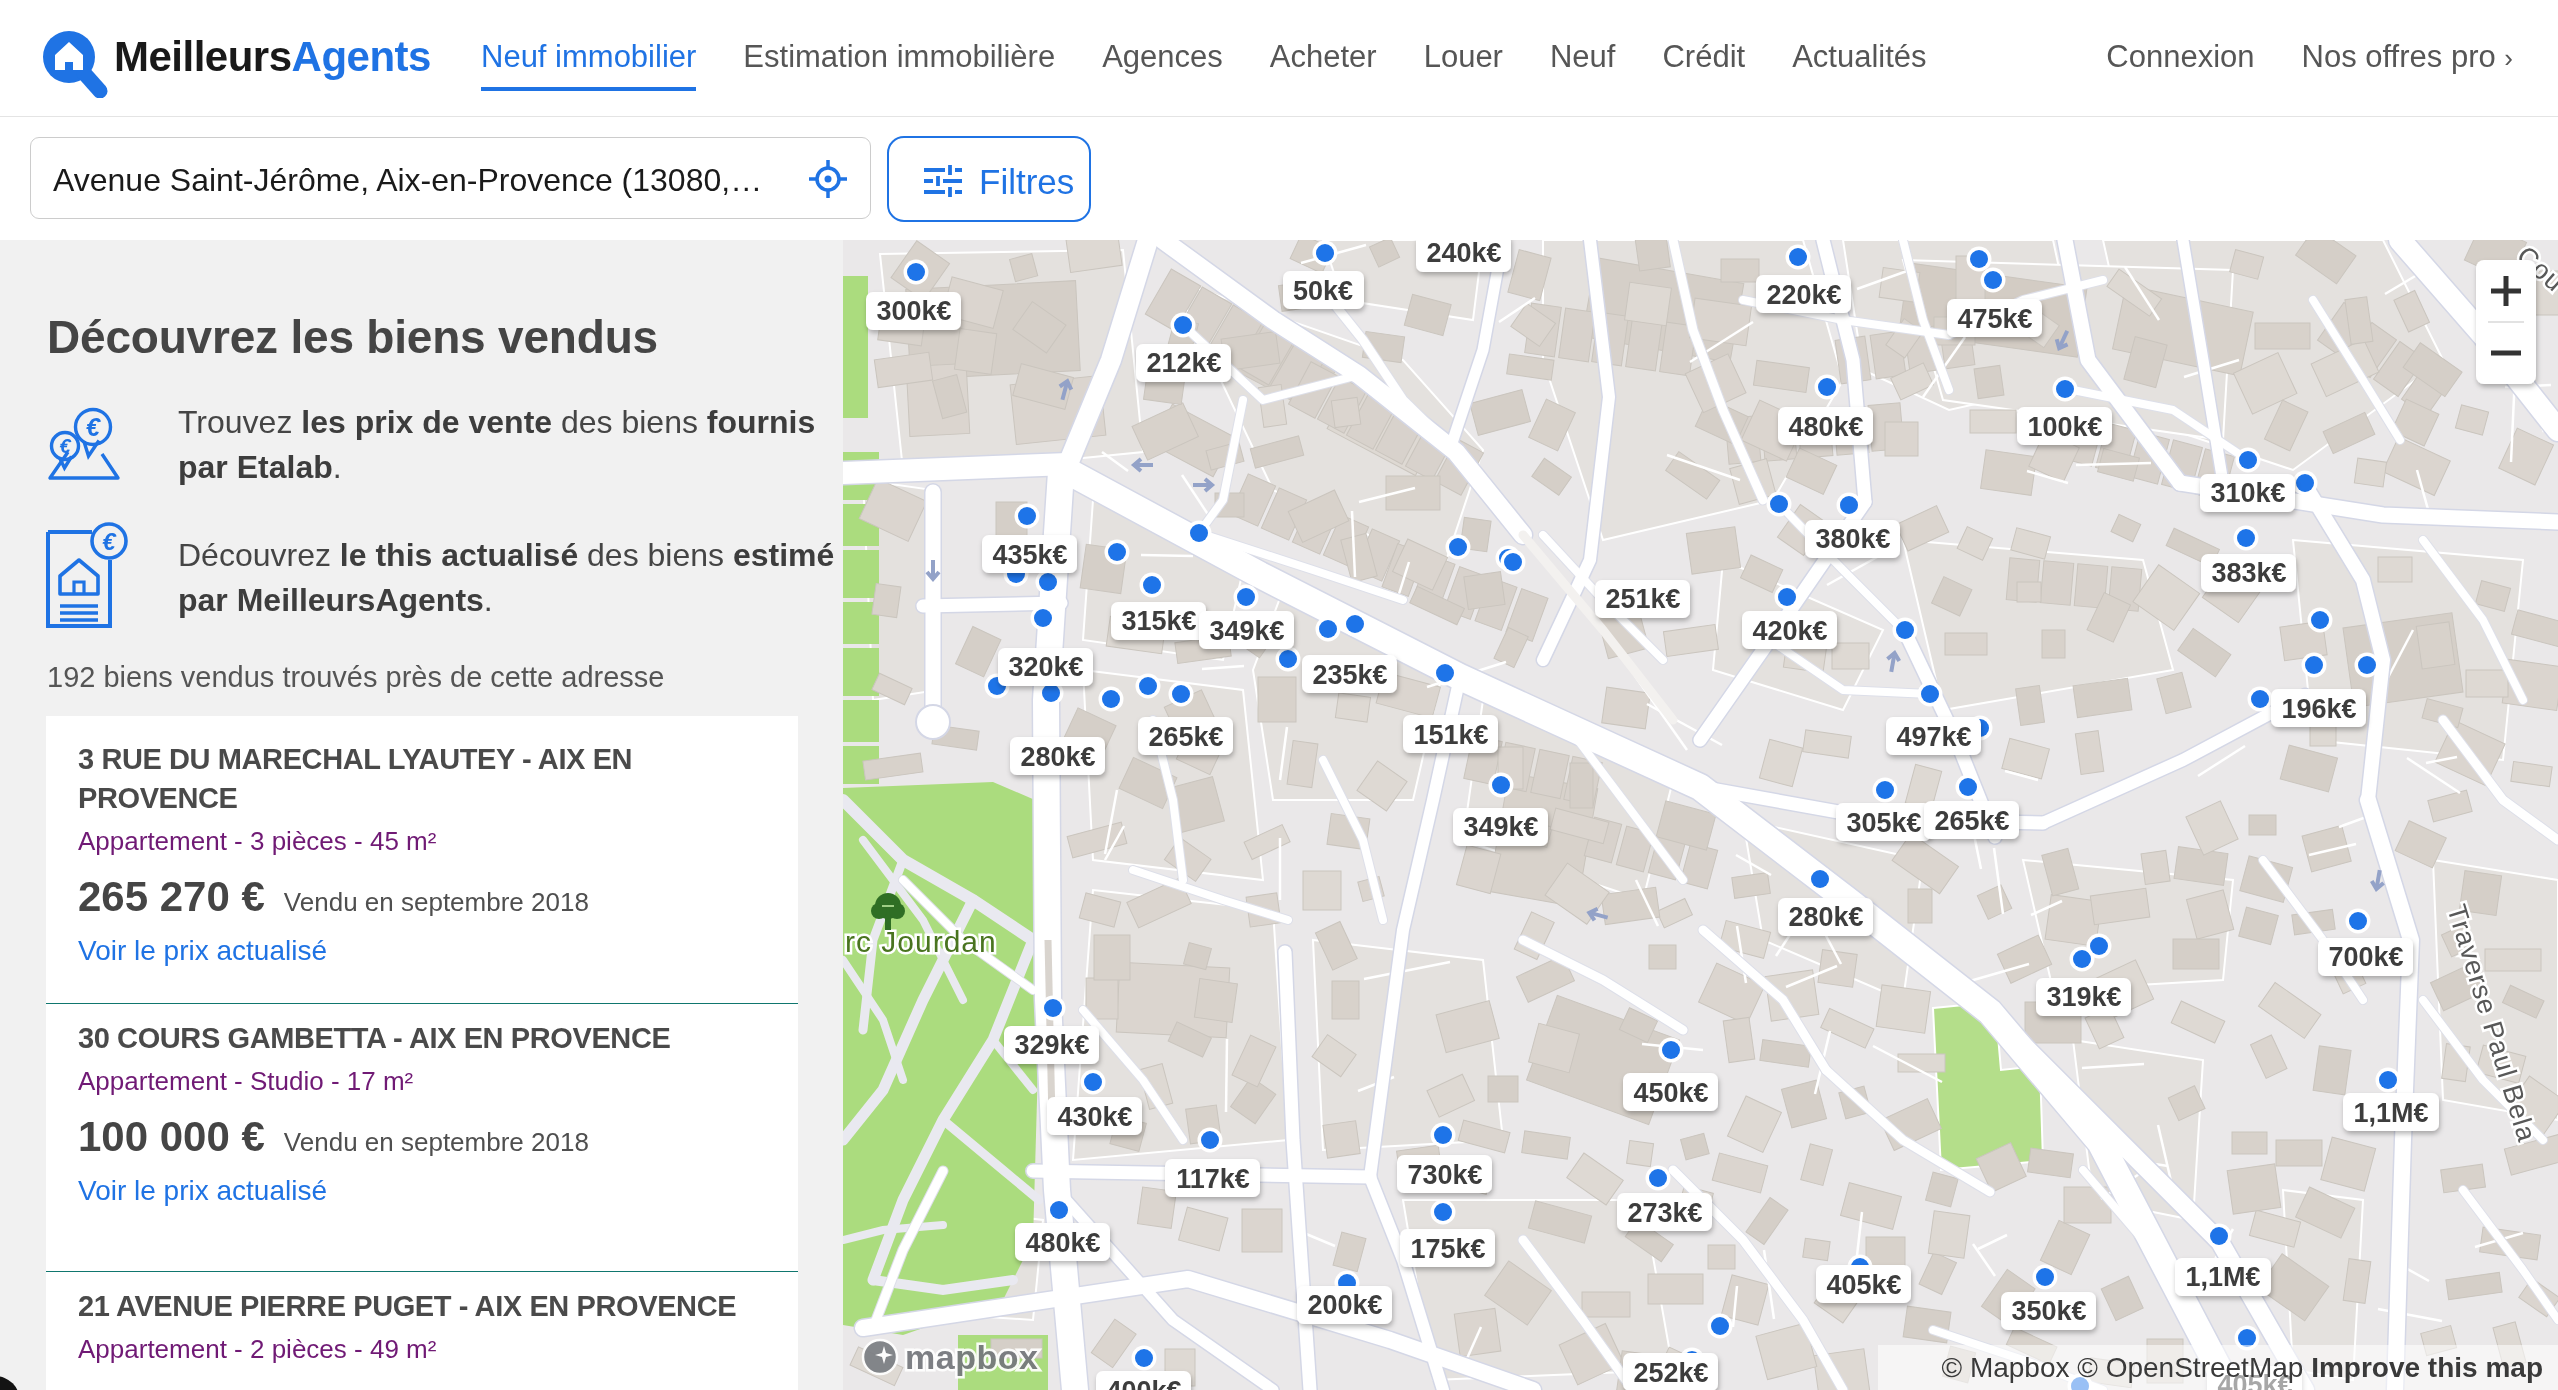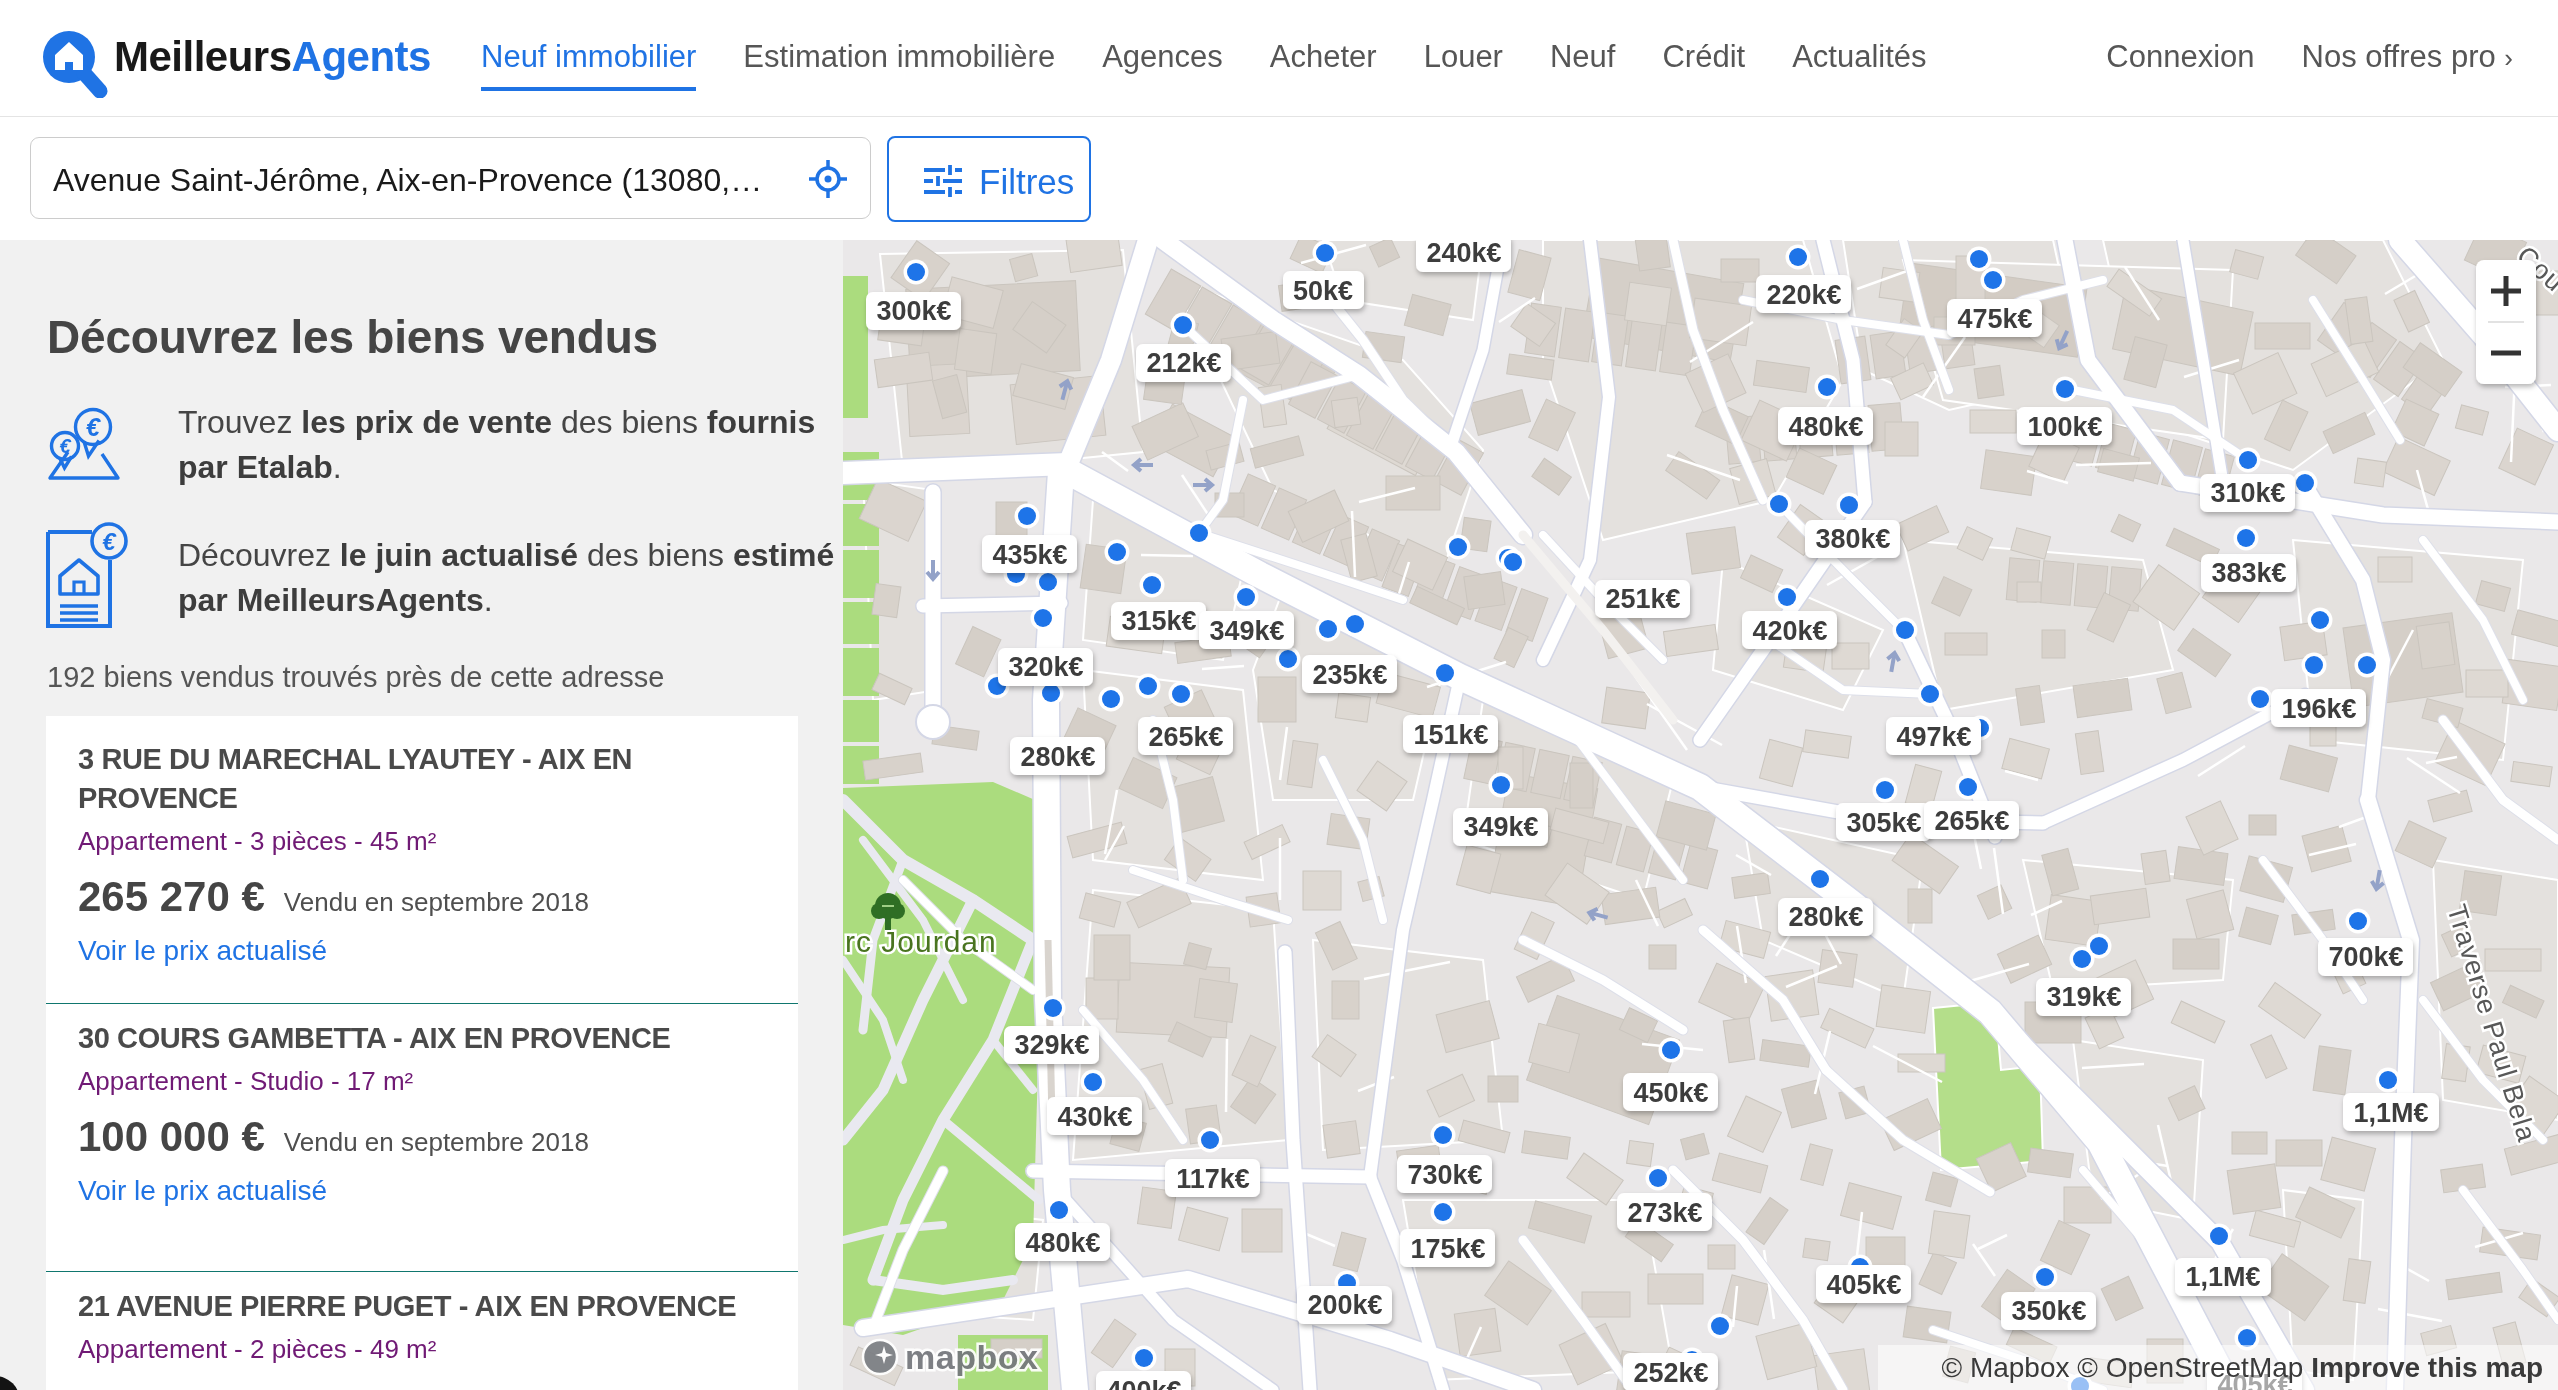--- a/index.html
+++ b/index.html
@@ -23,21 +23,21 @@
 .nav-right { right:45px; }
 .nav-right a { margin-left:47px; }
 .chev { font-size:26px; }
 .searchrow { position:absolute; left:0; top:118px; width:2558px; height:122px; background:#fff; }
 .searchbox { position:absolute; left:30px; top:19px; width:841px; height:82px;
   border:1px solid #ccc; border-radius:9px; background:#fff; }
 .searchbox .txt { position:absolute; left:22px; top:24px; font-size:32px; color:#1a1a1a;
   white-space:nowrap; }
 .locbtn { position:absolute; right:20px; top:19px; }
 .filbtn { position:absolute; left:887px; top:18px; width:204px; height:86px;
-  border:2.5px solid #1f73e4; border-radius:8px; background:#fff; white-space:nowrap; }
+  border:2.5px solid #1f73e4; border-radius:17px; background:#fff; white-space:nowrap; }
 .filbtn-inner { position:absolute; left:34px; top:24px; font-size:35px; color:#1f73e4; }
 .sidebar { position:absolute; left:0; top:240px; width:843px; height:1150px;
   background:#f1f1f1; overflow:hidden; }
 .sb-title { position:absolute; left:47px; top:70px; font-size:46px; font-weight:bold;
   color:#454545; letter-spacing:-0.2px; }
 .feat { position:absolute; left:178px; color:#454545; font-size:32px; line-height:45px; width:670px; }
 .feat b { color:#3d3d3d; }
 .count { position:absolute; left:47px; top:421px; font-size:29px; color:#555; }
 .cards { position:absolute; left:46px; top:476px; width:752px; background:#fff; }
 .card { position:relative; padding:24px 32px 0 32px; }
@@ -109,21 +109,21 @@
   <svg style="position:absolute; left:46px; top:280px;" width="84" height="110" viewBox="0 0 84 110">
     <g fill="none" stroke="#1f73e4">
       <path d="M2 12 L2 106 L64 106 L64 40 M2 12 L46 12" stroke-width="4"></path>
       <path d="M14 56 L33 40 L52 56 L52 74 L14 74 Z" stroke-width="3.6" stroke-linejoin="round"></path>
       <path d="M28 74 L28 62 L38 62 L38 74" stroke-width="3.2"></path>
       <path d="M14 86 L52 86 M14 93 L52 93 M14 100 L52 100" stroke-width="3.6"></path>
       <circle cx="63" cy="21" r="17" stroke-width="3.6" fill="#f1f1f1"></circle>
     </g>
     <text x="63" y="30" font-size="24" fill="#1f73e4" text-anchor="middle" font-weight="bold" font-style="italic">€</text>
   </svg>
-  <div class="feat" style="top:293px;">Découvrez <b>le juin actualisé</b> des biens <b>estimé par MeilleursAgents</b>.</div>
+  <div class="feat" style="top:293px;">Découvrez <b>le this actualisé</b> des biens <b>estimé par MeilleursAgents</b>.</div>
   <div class="count">192 biens vendus trouvés près de cette adresse</div>
   <div class="cards">
     <div class="card card1">
       <div class="addr">3 RUE DU MARECHAL LYAUTEY - AIX EN PROVENCE</div>
       <div class="desc">Appartement - 3 pièces - 45 m²</div>
       <div class="priceline"><span class="price">265 270 €</span><span class="sold">Vendu en septembre 2018</span></div>
       <a class="seelink" href="#">Voir le prix actualisé</a>
     </div>
     <div class="card card2">
       <div class="addr">30 COURS GAMBETTA - AIX EN PROVENCE</div>

